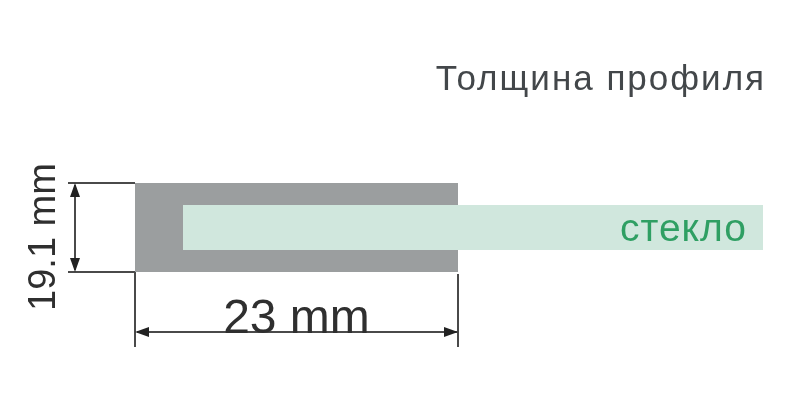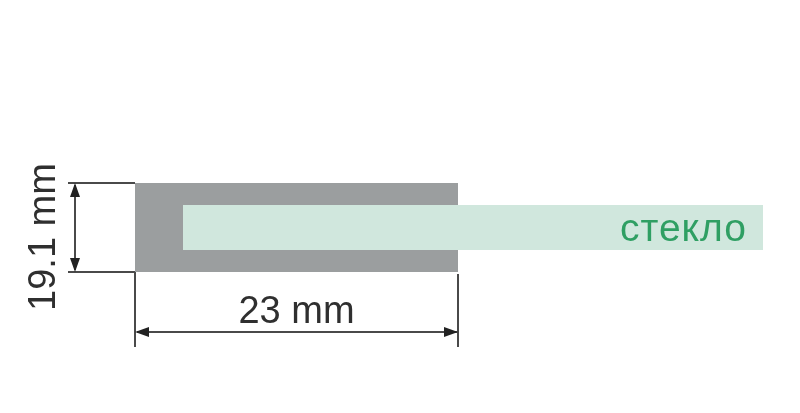--- a/index.html
+++ b/index.html
@@ -92,30 +92,31 @@
   }
   .arrow-right {
     position: absolute; left: 444px; top: 327px; width: 0; height: 0;
     border-top: 5px solid transparent; border-bottom: 5px solid transparent;
     border-left: 14px solid #222222;
   }
   .hdim-label {
     position: absolute;
     left: 135px; top: 289px; width: 323px;
     text-align: center;
-    font-size: 38px;
+    font-size: 48px;
     color: #2f2f2f;
     white-space: nowrap;
   }
 </style>
 </head>
 <body>
 
 <div class="canvas">
 
+  <div class="title">Толщина профиля</div>
 
   <div class="profile-rect"></div>
 
   <div class="glass-strip">
     <span class="glass-label">стекло</span>
   </div>
 
   <div>
     <div class="ext-line ext-top"></div>
     <div class="ext-line ext-bottom"></div>

